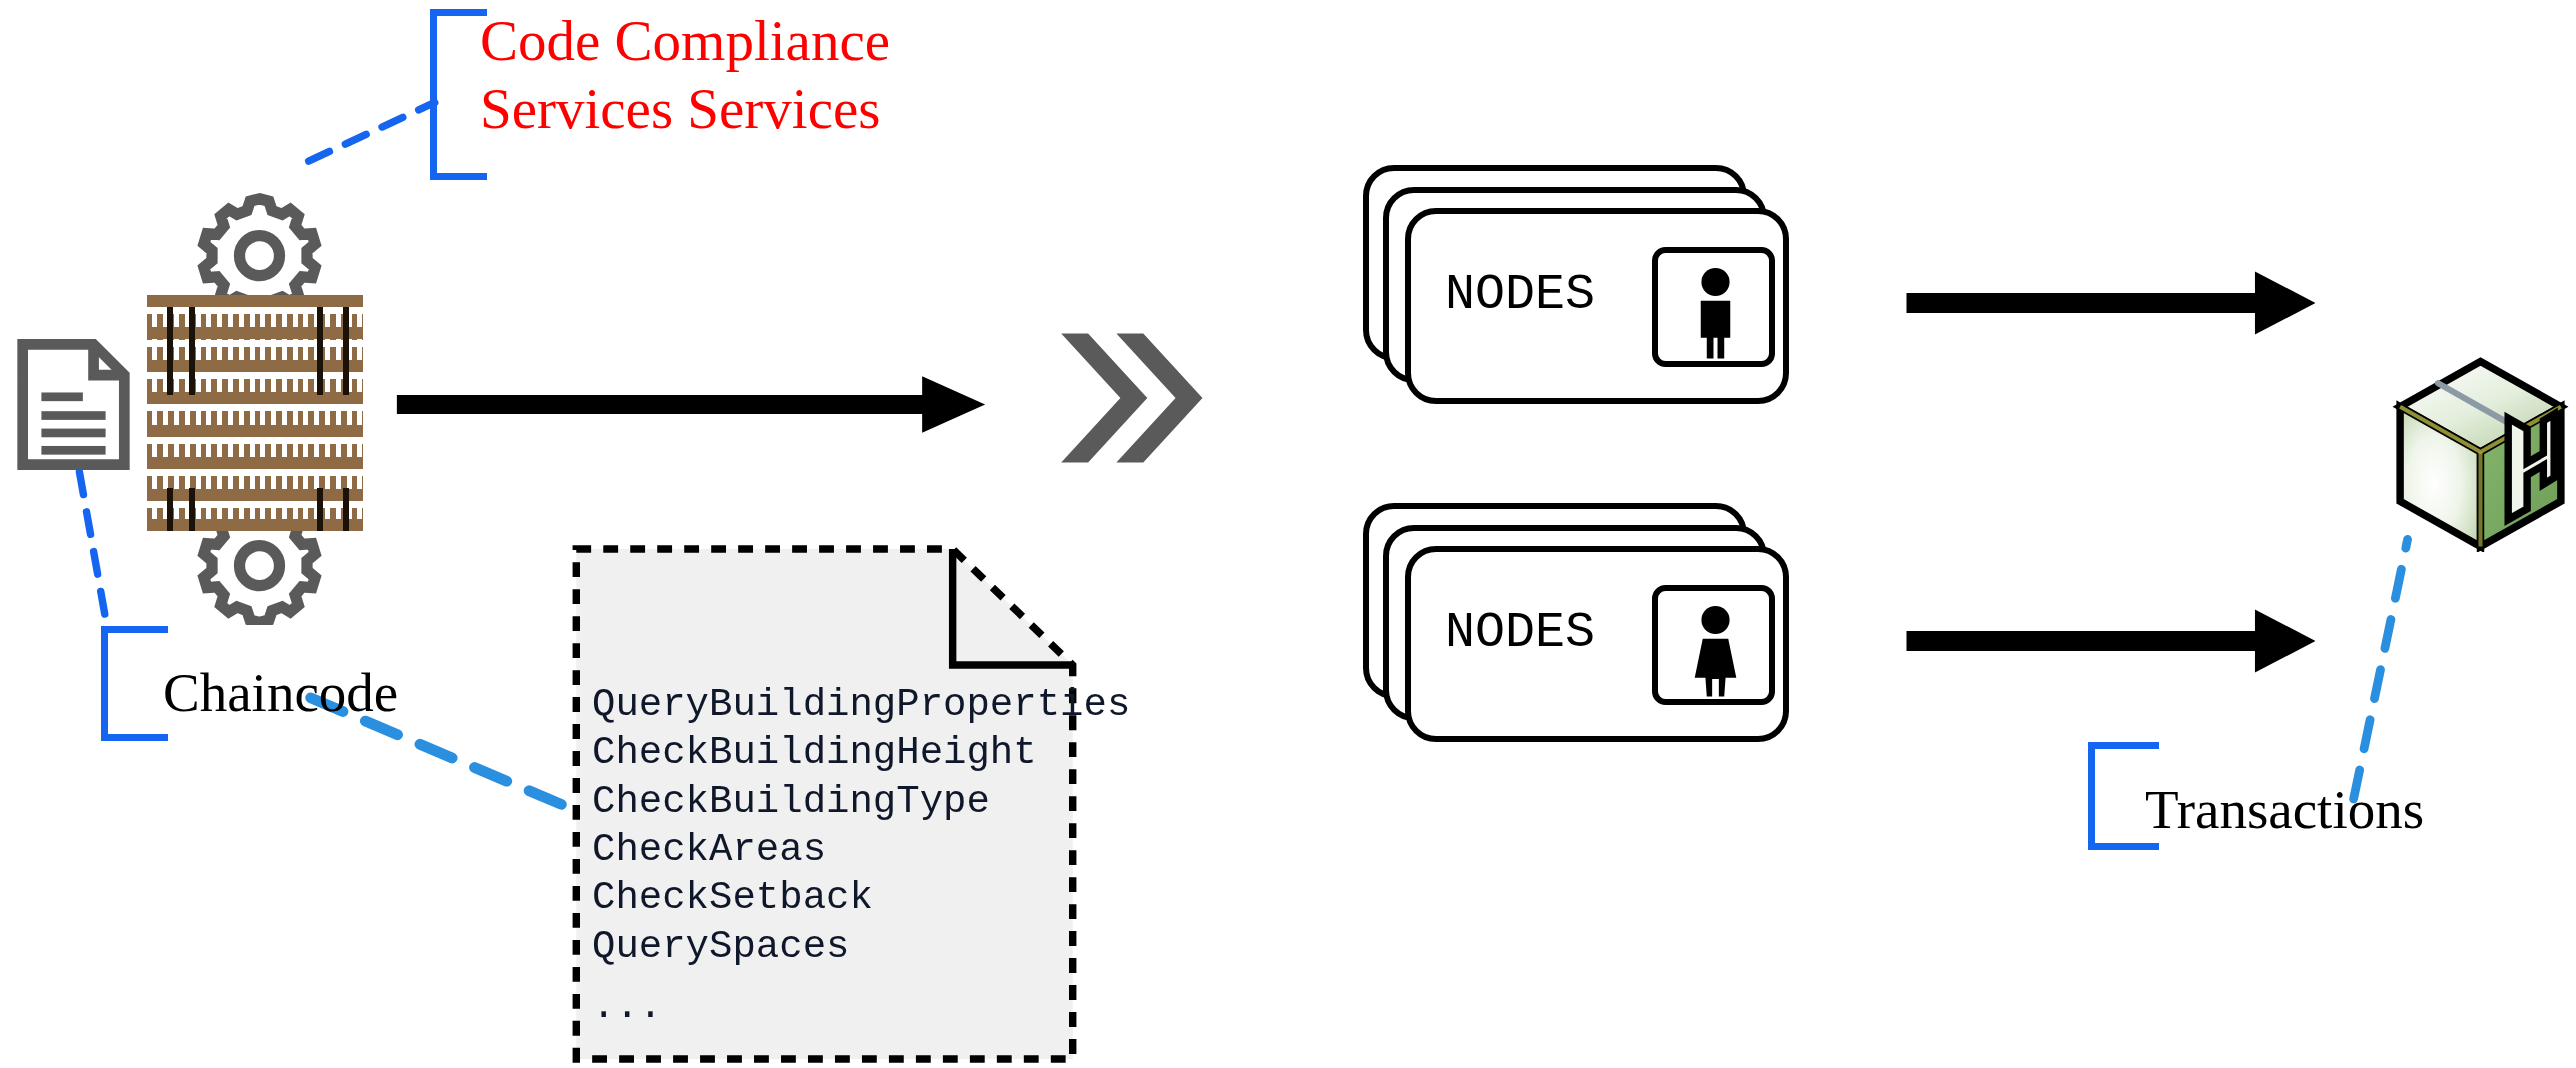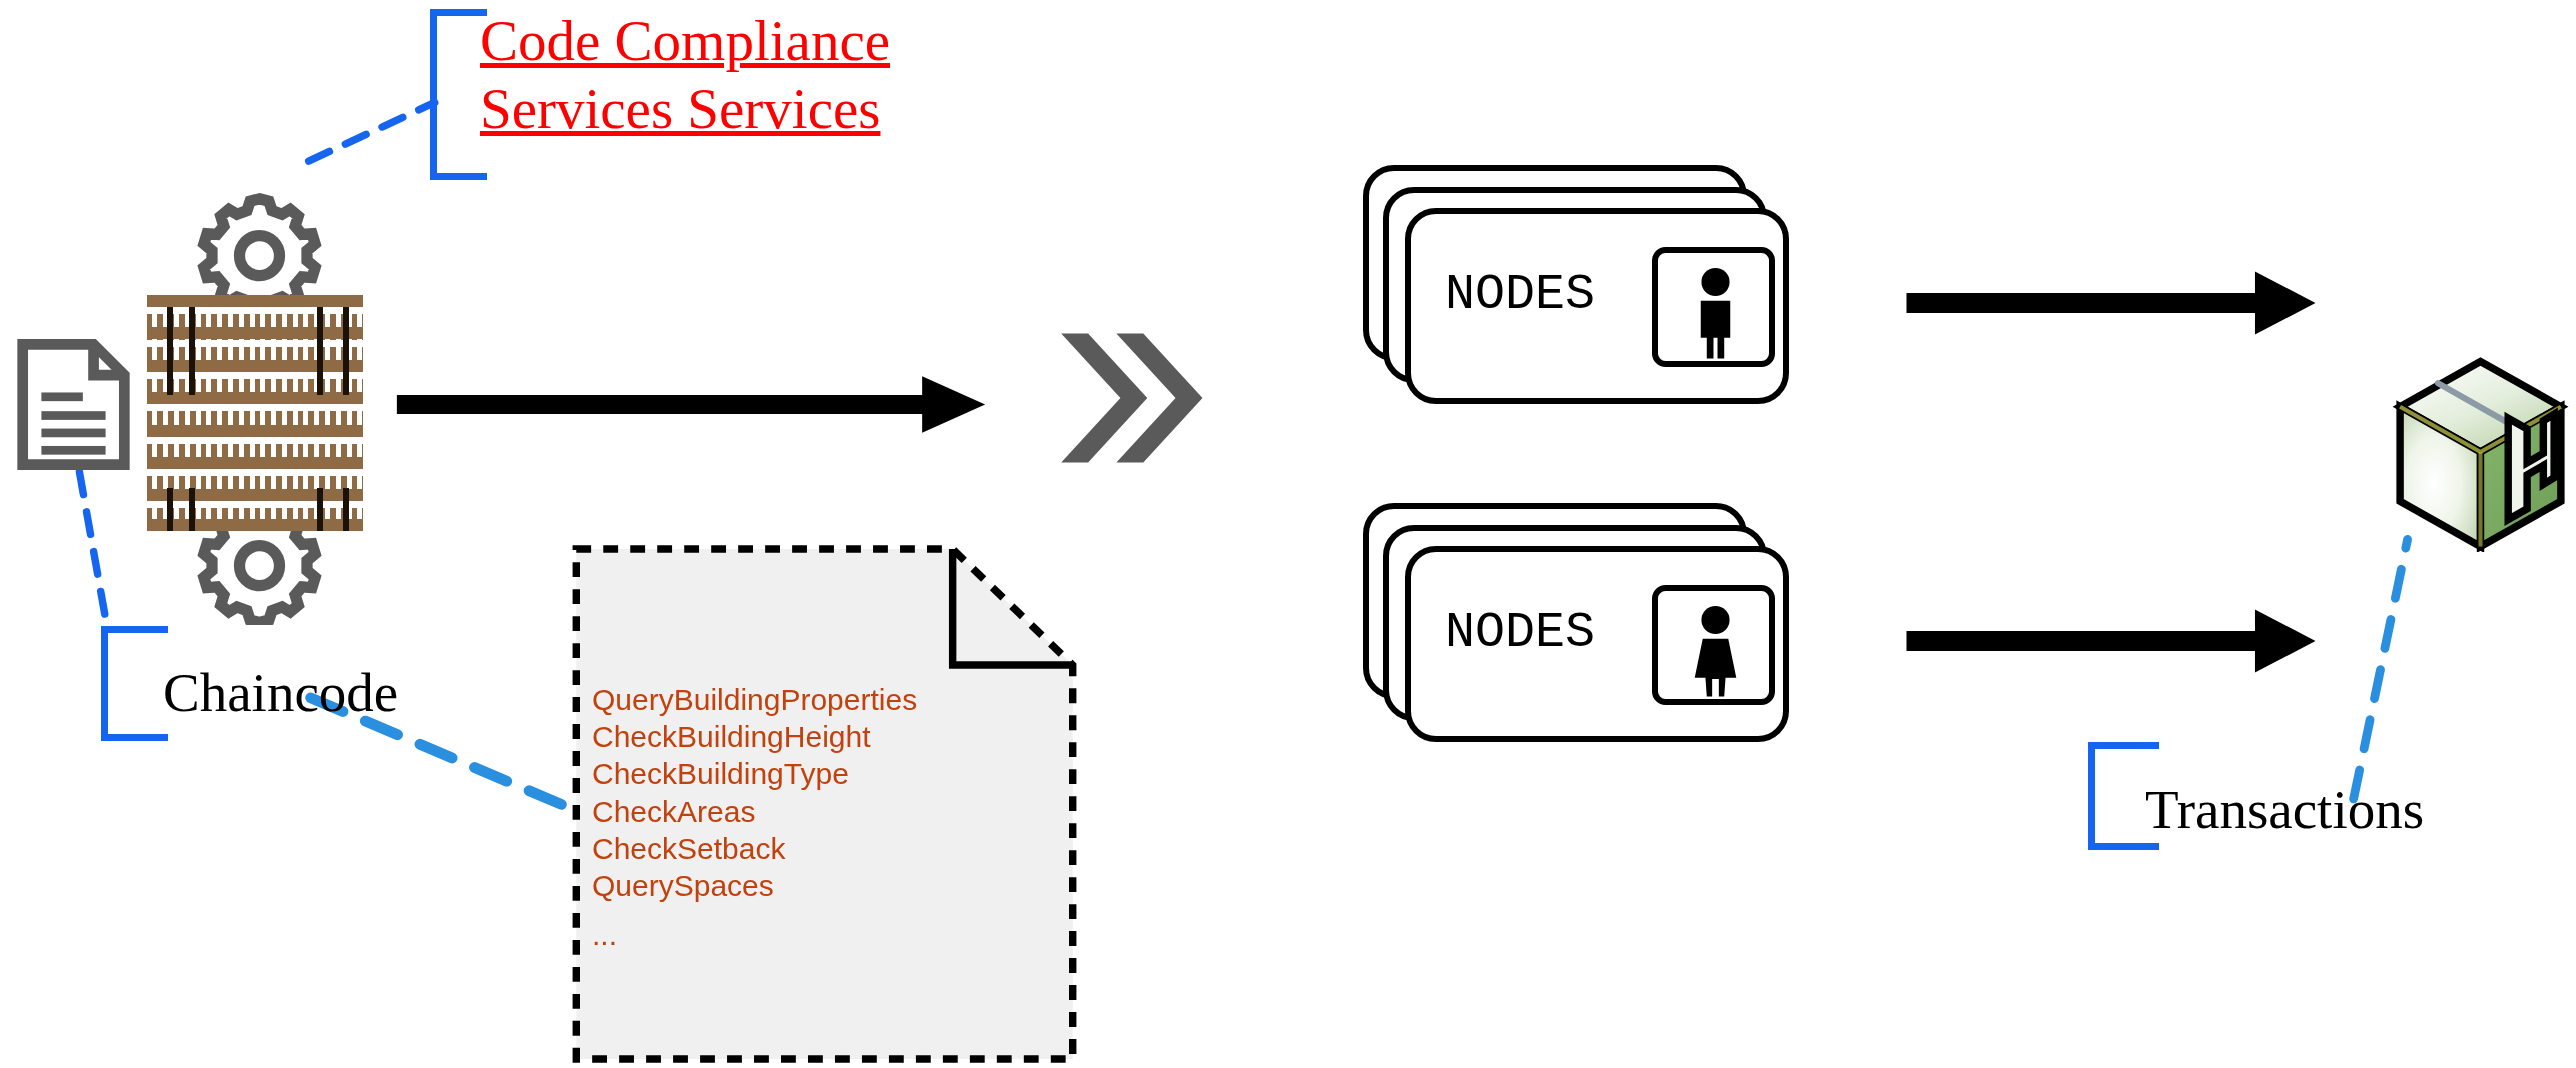--- a/index.html
+++ b/index.html
@@ -21,33 +21,32 @@
   .abs { position: absolute; }
 
   
   .label-red {
     color: #FF0000;
     font-family: "Liberation Serif", "DejaVu Serif", serif;
     font-size: 57px;
     line-height: 1.12;
     white-space: nowrap;
     letter-spacing: 0px;
-    text-decoration: underline;
   }
   .label-black {
     color: #000000;
     font-family: "Liberation Serif", "DejaVu Serif", serif;
     font-size: 55px;
     white-space: nowrap;
     margin-top: 24px;
   }
   .fn-line {
-    color: #c2410c;
-    font-family: Liberation Sans, sans-serif;
-    font-size: 30px;
+    color: #0f172a;
+    font-family: Liberation Mono, monospace;
+    font-size: 39px;
     line-height: 1.24;
     white-space: nowrap;
   }
   .nodes-text {
     color: #000000;
     font-family: Liberation Mono, monospace;
     font-size: 50px;
     white-space: nowrap;
   }
 

